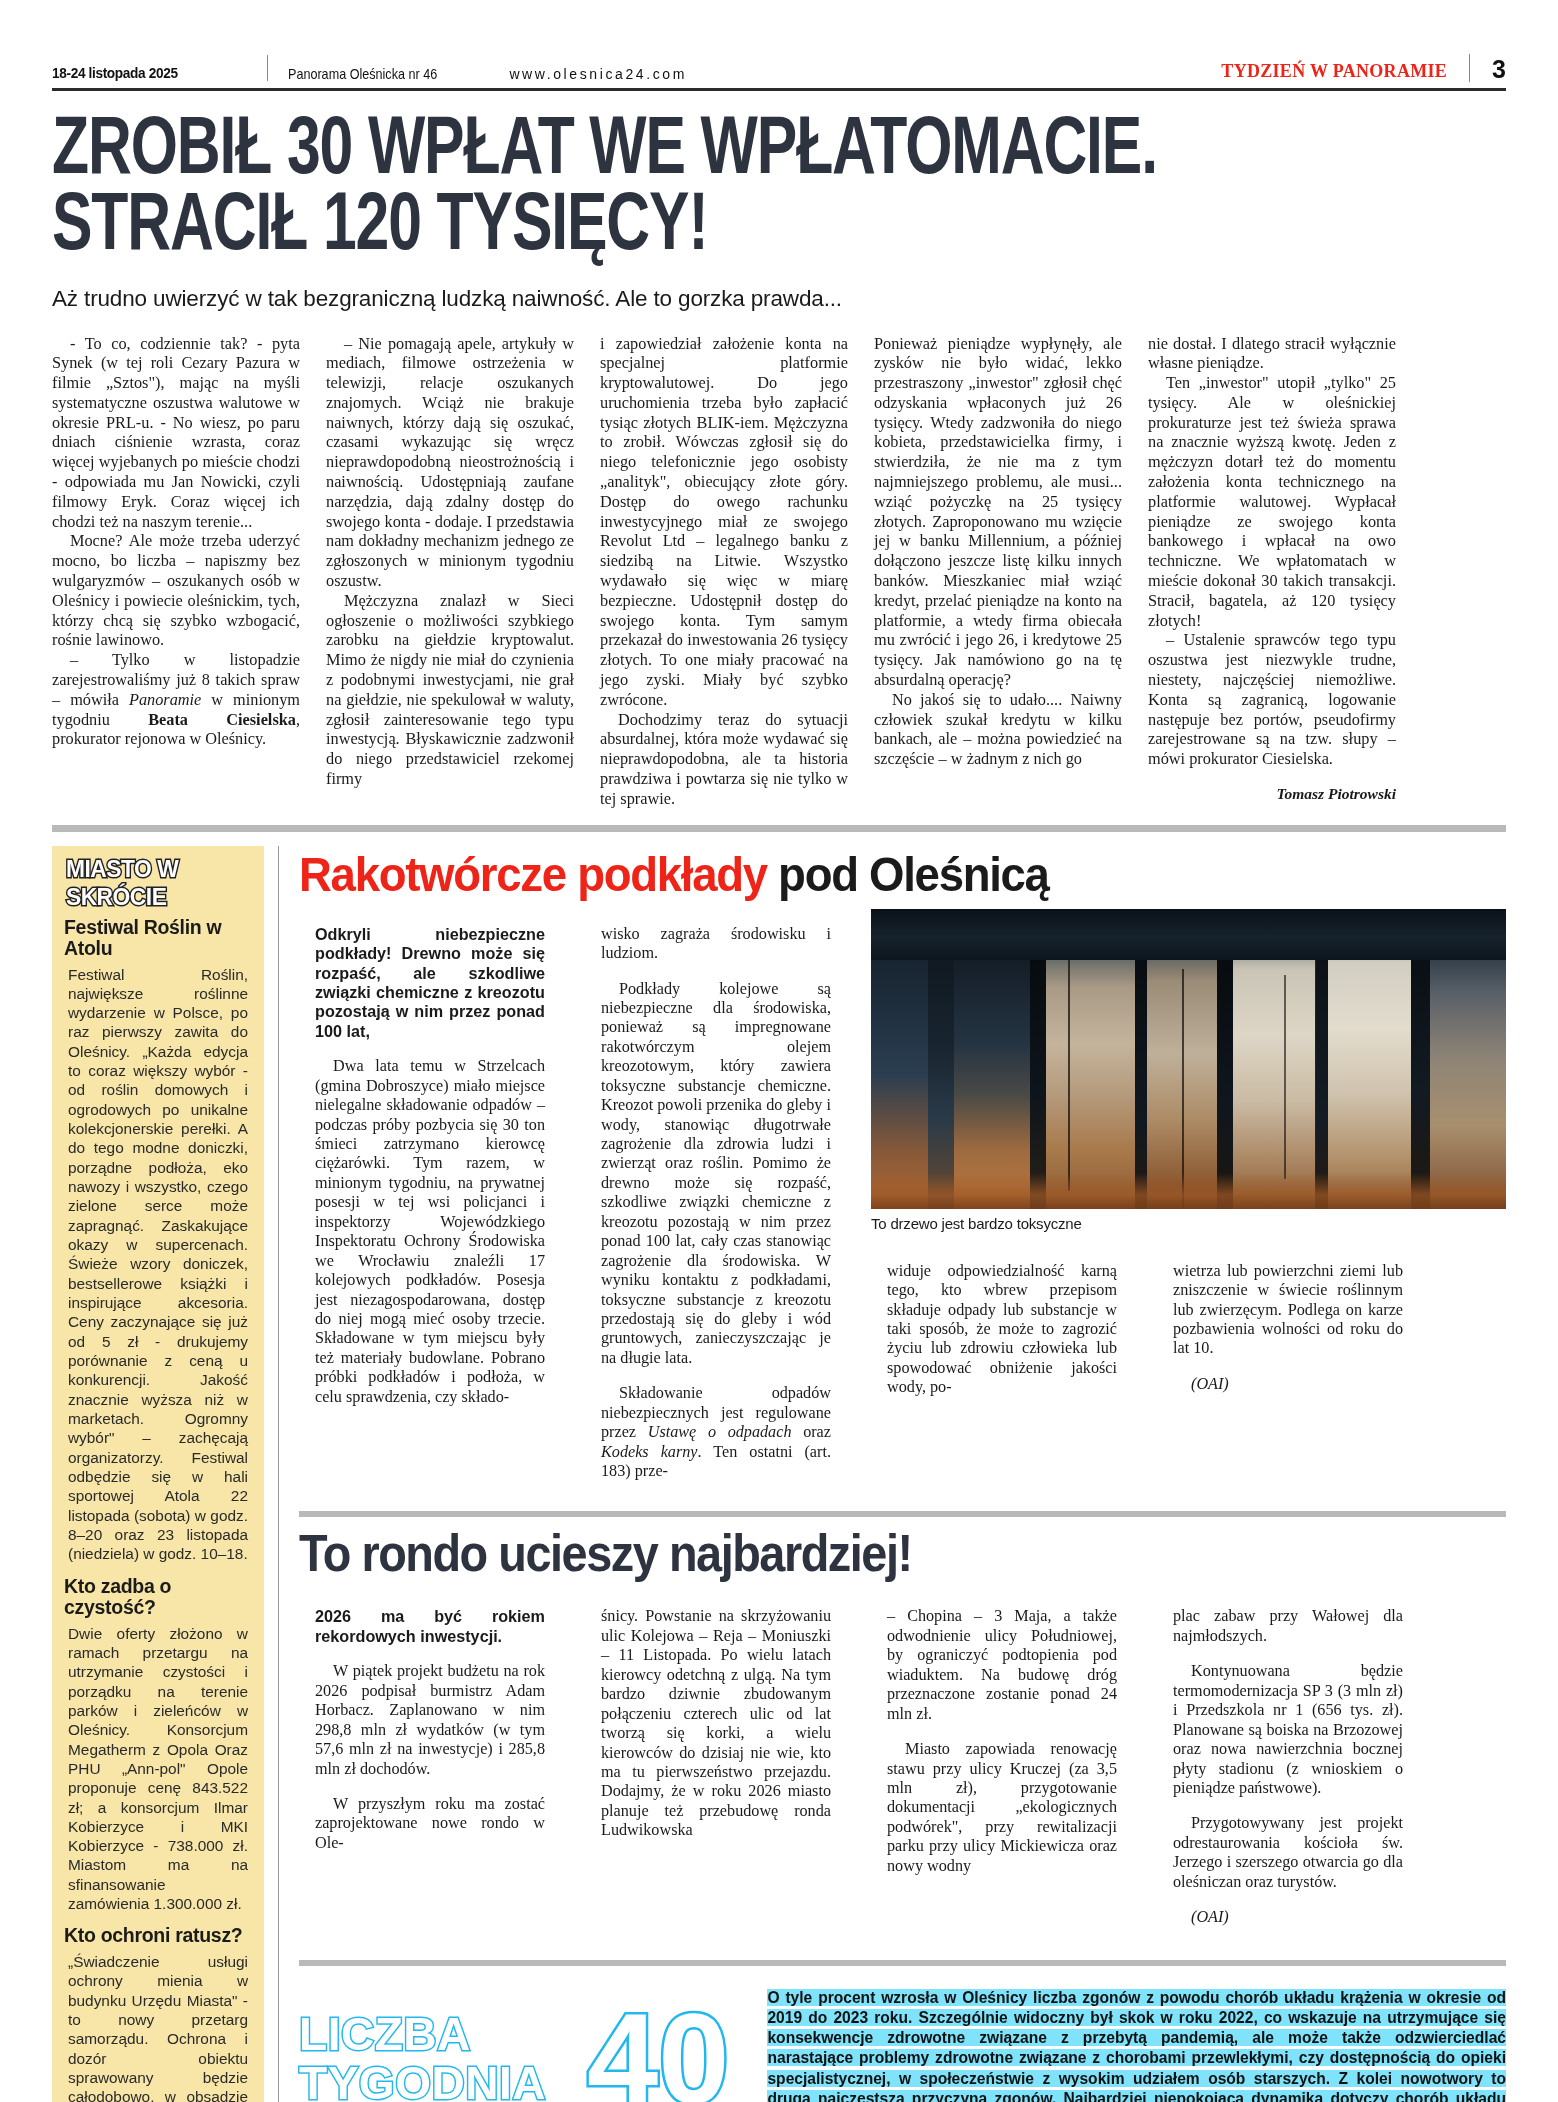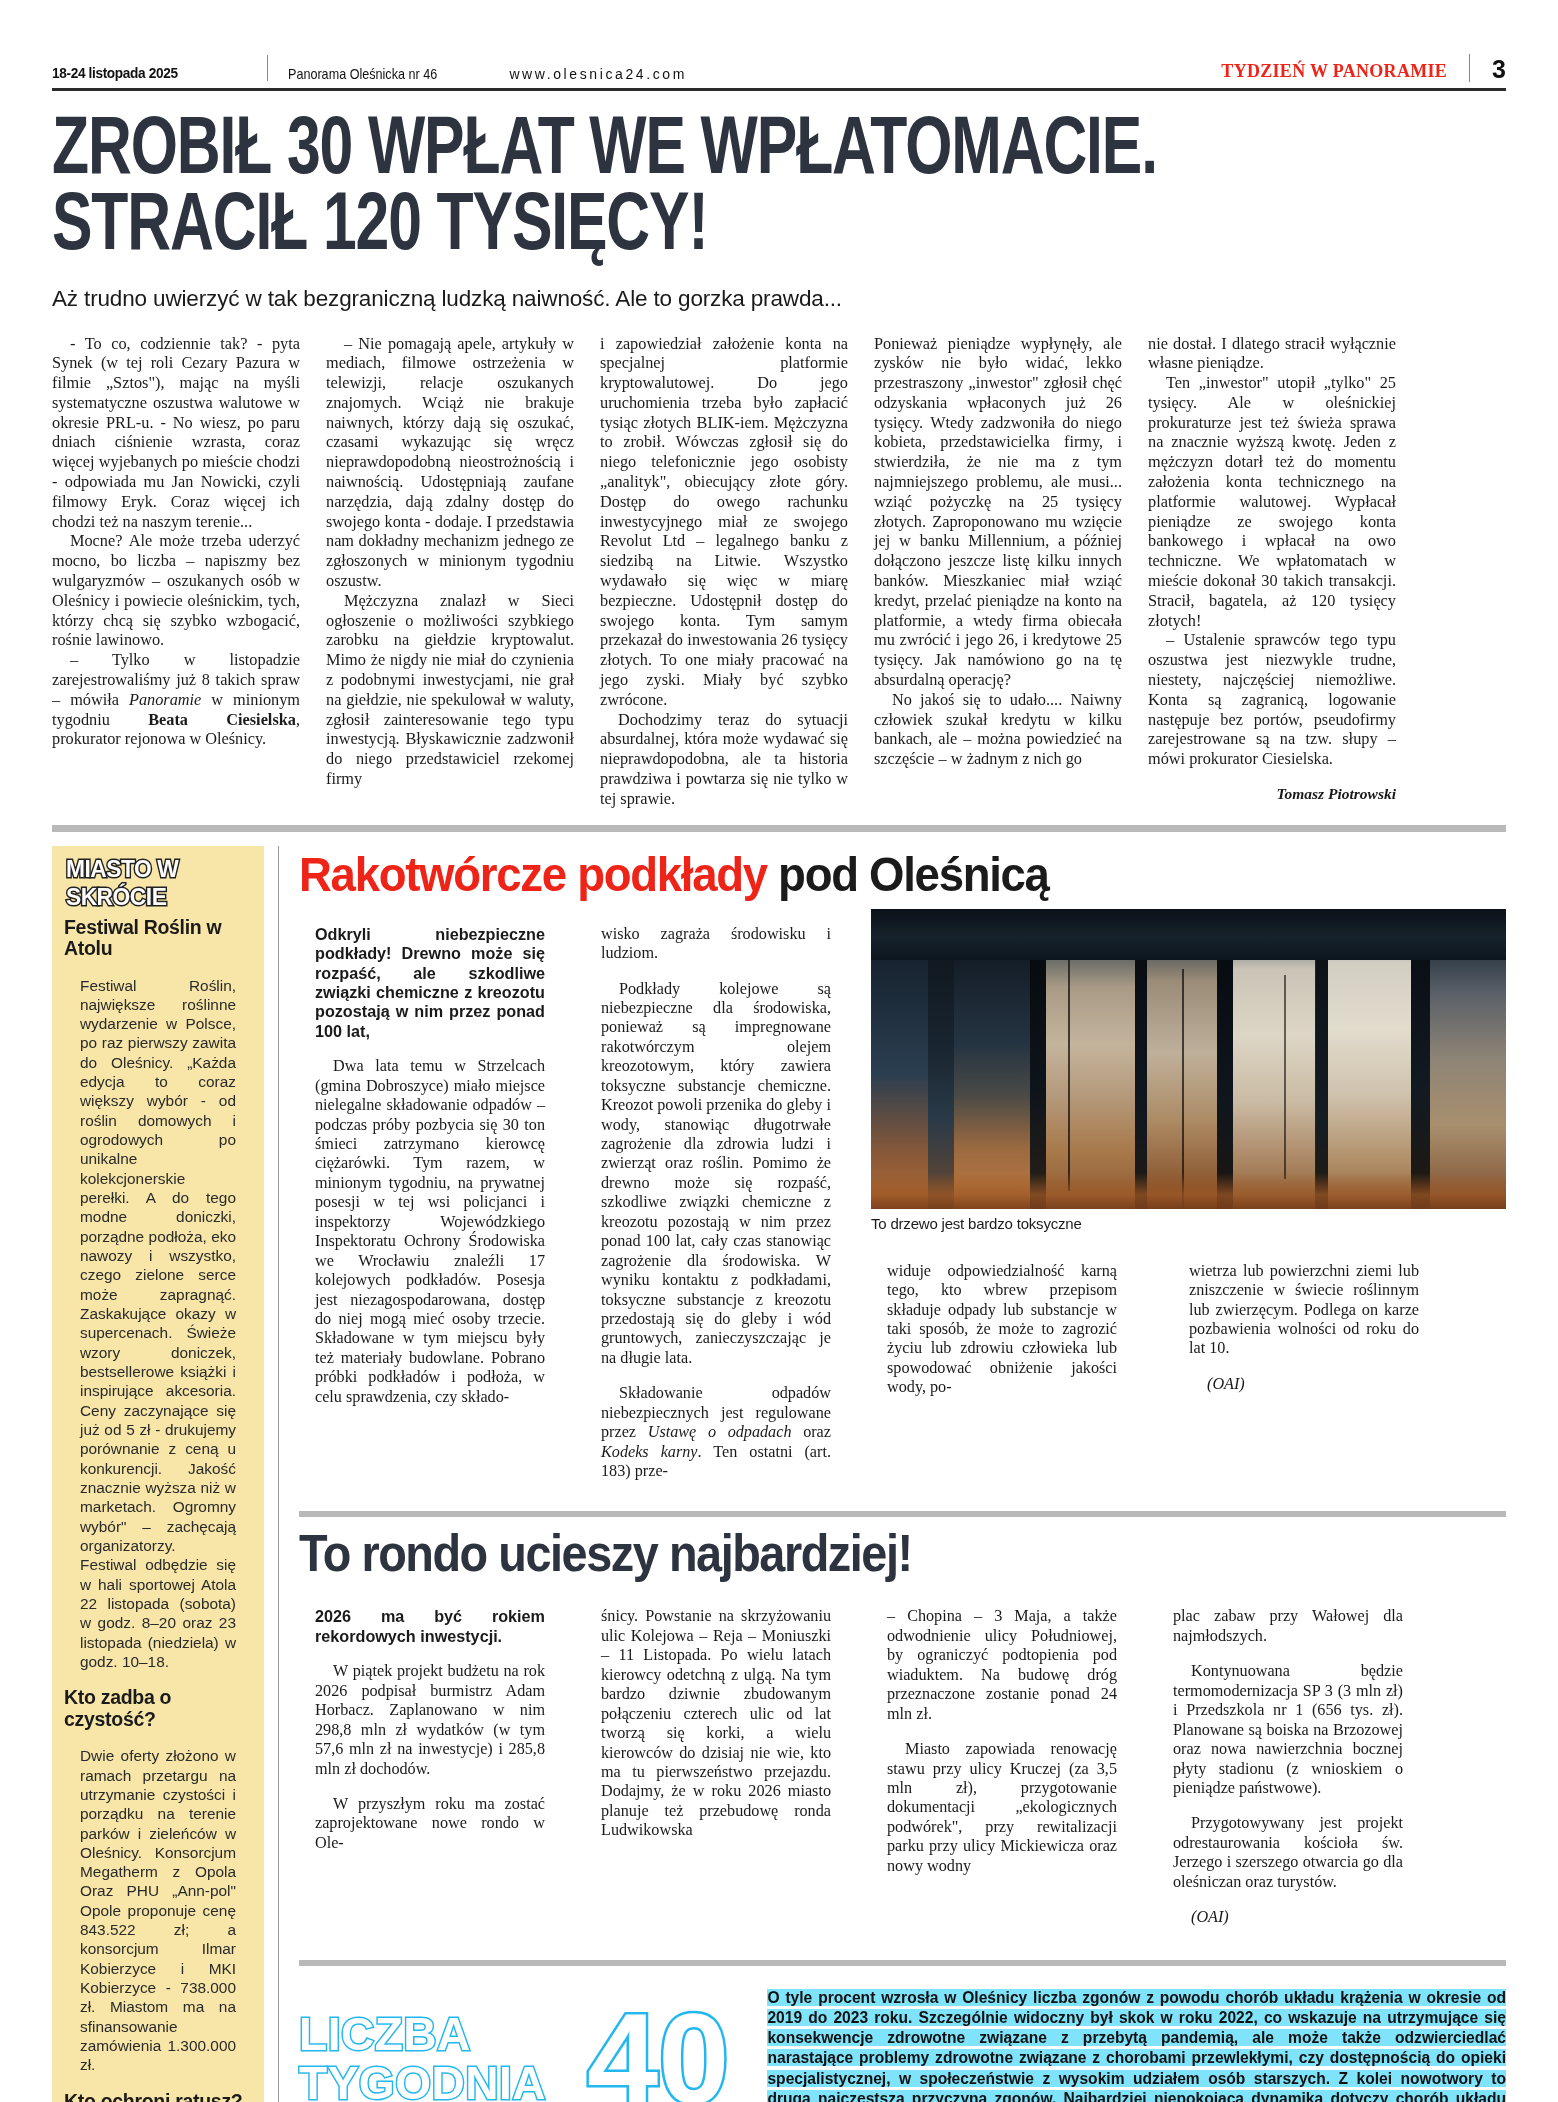--- a/index.html
+++ b/index.html
@@ -85,21 +85,21 @@
     padding:9px 0 4px 2px;
     transform:scaleX(0.95);transform-origin:left center;
   }
   .ybox h3{
     font-family:"Liberation Sans",sans-serif;font-weight:bold;font-size:19.5px;
     color:#1b1b1b;margin:12px 0 5px 0;line-height:1.1;letter-spacing:-0.3px;
   }
   .ybox h3.first{margin-top:2px;}
   .ybox p{
     font-family:"Liberation Sans",sans-serif;
-    font-size:15.4px;line-height:1.255;margin:16px;color:#2a2a2a;
+    font-size:15.4px;line-height:1.255;margin:4px;color:#2a2a2a;
     text-align:justify;
   }
 
   
   .hl-red{
     font-family:"Liberation Sans",sans-serif;font-weight:bold;
     font-size:49px;line-height:1.0;letter-spacing:-1.4px;
     transform:scaleX(0.93);transform-origin:left center;
     white-space:nowrap;margin:4px 0 10px 0;
   }
@@ -258,21 +258,21 @@
 
               <div style="position:absolute;left:31%;top:17%;bottom:6%;width:2px;background:#15100c;opacity:.75;"></div>
               <div style="position:absolute;left:49%;top:20%;bottom:0;width:2px;background:#0f0b08;opacity:.7;"></div>
               <div style="position:absolute;left:65%;top:22%;bottom:10%;width:2px;background:#120d09;opacity:.6;"></div>
 
               <div style="position:absolute;left:0;bottom:0;width:100%;height:12%;background:linear-gradient(180deg,rgba(150,85,40,0) 0%,rgba(158,88,38,.75) 60%,rgba(120,62,26,.9) 100%);"></div>
             </div>
             <div class="cap">To drzewo jest bardzo toksyczne</div>
           </div>
 
-          <div class="a3" style="margin-top:14px;gap:40px;">
+          <div class="a3" style="margin-top:14px;gap:24px;">
             <div class="c" style="width:262px;">
               <p class="noind">widuje odpowiedzialność karną tego, kto wbrew przepisom składuje odpady lub substancje w taki sposób, że może to zagrozić życiu lub zdrowiu człowieka lub spowodować obniżenie jakości wody, po-</p>
             </div>
             <div class="c" style="width:262px;">
               <p class="noind">wietrza lub powierzchni ziemi lub zniszczenie w świecie roślinnym lub zwierzęcym. Podlega on karze pozbawienia wolności od roku do lat 10.</p>
               <p class="oai">(OAI)</p>
             </div>
           </div>
         </div>
       </div>

